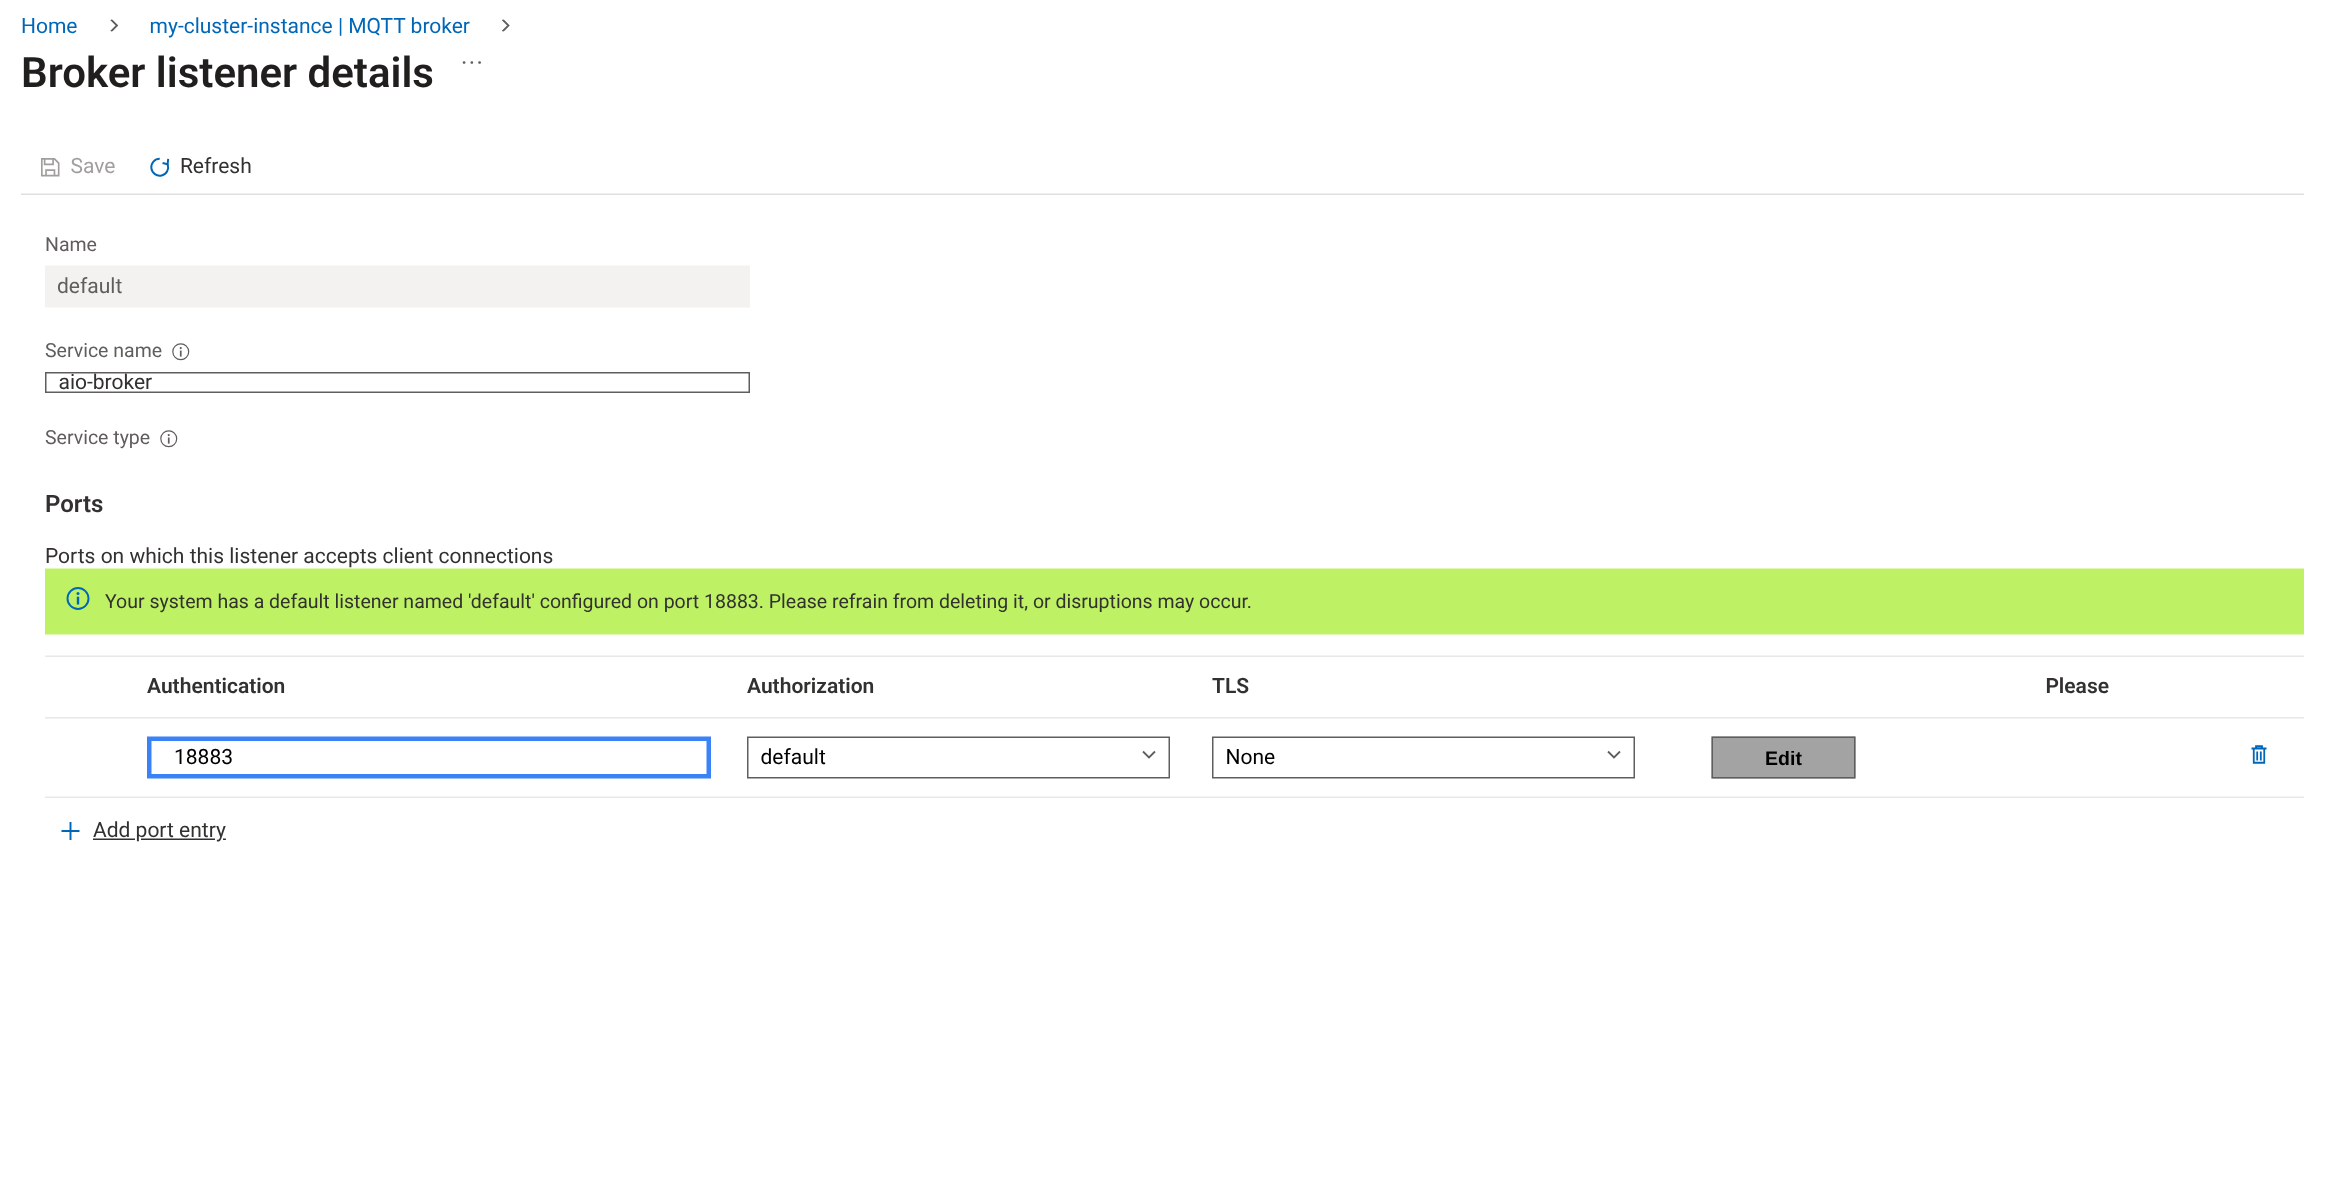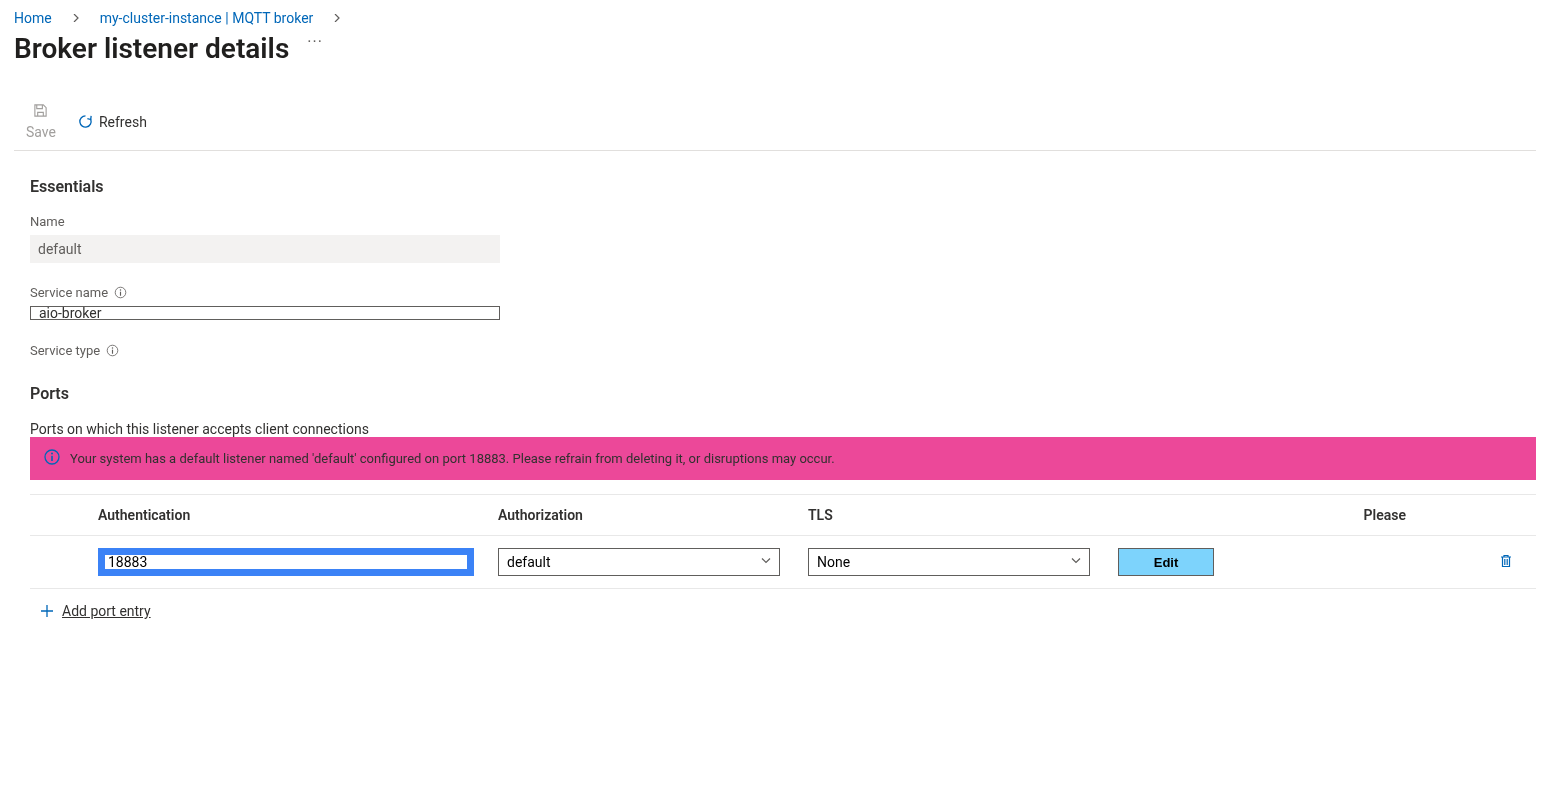--- a/index.html
+++ b/index.html
@@ -19,21 +19,21 @@
   .breadcrumb .item { color: #0067b8; }
 
   
   .title-row { display: flex; align-items: flex-start; gap: 18px; margin-bottom: 38px; }
   .page-title { font-size: 28px; font-weight: 600; color: #201f1e; }
   .more-dots { color: #605e5c; font-size: 16px; letter-spacing: 1px; cursor: pointer; }
 
   
   .toolbar { display: flex; align-items: center; gap: 22px; padding: 0 12px 10px 12px; border-bottom: 1px solid #e1dfdd; }
   .tool-btn { display: flex; align-items: center; gap: 6px; font-size: 14px; cursor: pointer; }
-  .tool-btn.disabled { color: #a19f9d; cursor: default; flex-direction: column; }
+  .tool-btn.disabled { color: #a19f9d; cursor: default; }
   .tool-btn .icon { display: flex; }
 
   
   .section { margin: 26px 0 0 16px; }
   .section-title { font-size: 16px; font-weight: 600; margin-bottom: 18px; }
   .section-desc { font-size: 14px; color: #323130; }
 
   .field { margin-bottom: 22px; }
   .field-label { font-size: 13px; color: #605e5c; margin-bottom: 6px; display: flex; align-items: center; gap: 6px; }
   .info-icon { display:inline-flex; }
@@ -56,21 +56,21 @@
     color: #323130;
     background: #fff;
   }
   .select-wrap { position: relative; width: 470px; }
   .select-box { appearance: none; padding-right: 28px; }
   .select-caret { position: absolute; right: 8px; top: 50%; transform: translateY(-50%); pointer-events: none; color: #605e5c; }
 
   
   .info-banner {
     display: flex; align-items: center; gap: 10px;
-    background: #ec4899;
+    background: #bef264;
     padding: 12px 14px;
     font-size: 13px;
     color: #323130;
     margin-right: 0;
   }
 
   
   .ports-table { width: 100%; margin-top: 14px; }
   .ports-header, .ports-row {
     display: grid;
@@ -78,29 +78,29 @@
     align-items: center;
     padding: 12px 0;
   }
   .ports-header { font-size: 14px; font-weight: 600; border-top: 1px solid #e8e8e8; border-bottom: 1px solid #e8e8e8; }
   .ports-row { border-bottom: 1px solid #e8e8e8; }
   .ports-row .cell, .ports-header .cell { padding-right: 24px; }
   .ports-header .cell.action, .ports-row .cell.action { text-align: right; padding-right: 22px; }
 
   .cell-input {
     width: 100%; max-width: 376px; height: 28px;
-    border: 7px solid #3b82f6; padding: 0 3px; font-size: 14px; font-family: inherit;
+    border: 3px solid #3b82f6; padding: 0 15px; font-size: 14px; font-family: inherit;
   }
   .cell-select-wrap { position: relative; width: 100%; max-width: 282px; }
   .cell-select {
     width: 100%; height: 28px; border: 1px solid #605e5c; padding: 0 8px; font-size: 14px; font-family: inherit; appearance: none; background:#fff;
   }
   .cell-btn {
     display: inline-flex; align-items: center; justify-content: center;
-    height: 28px; min-width: 96px; border: 1px solid #605e5c; background: #7dd3fc; font-size: 13px; font-weight:600; cursor: pointer;
+    height: 28px; min-width: 96px; border: 1px solid #605e5c; background: #a3a3a3; font-size: 13px; font-weight:600; cursor: pointer; margin-left: 23px;
   }
   .delete-icon { color: #0067b8; cursor: pointer; display:inline-flex; }
 
   .add-row { display: flex; align-items: center; gap: 8px; padding: 14px 0 4px 10px; font-size: 14px; cursor: pointer; text-decoration: underline; }
   .add-row .plus { color: #0067b8; font-size: 18px; display:flex; }
 
 </style>
 </head>
 <body>
 
@@ -138,21 +138,20 @@
       <svg width="15" height="15" viewBox="0 0 16 16">
           <path d="M8 2 a6 6 0 1 0 5.6 3.9" fill="none" stroke="#0067b8" stroke-width="1.4"></path>
           <path d="M14 2 L13.6 5.9 L10 5" fill="none" stroke="#0067b8" stroke-width="1.4"></path>
         </svg>
     </span>
     <span>Refresh</span>
   </div>
 </div>
 
 <div class="section">
-  <div class="section-title">Essentials</div>
 
   <div class="field">
     <div class="field-label">Name</div>
     <div class="readonly-box">default</div>
   </div>
 
   <div class="field">
     <div class="field-label">
       <span>Service name</span>
       <span class="info-icon">

